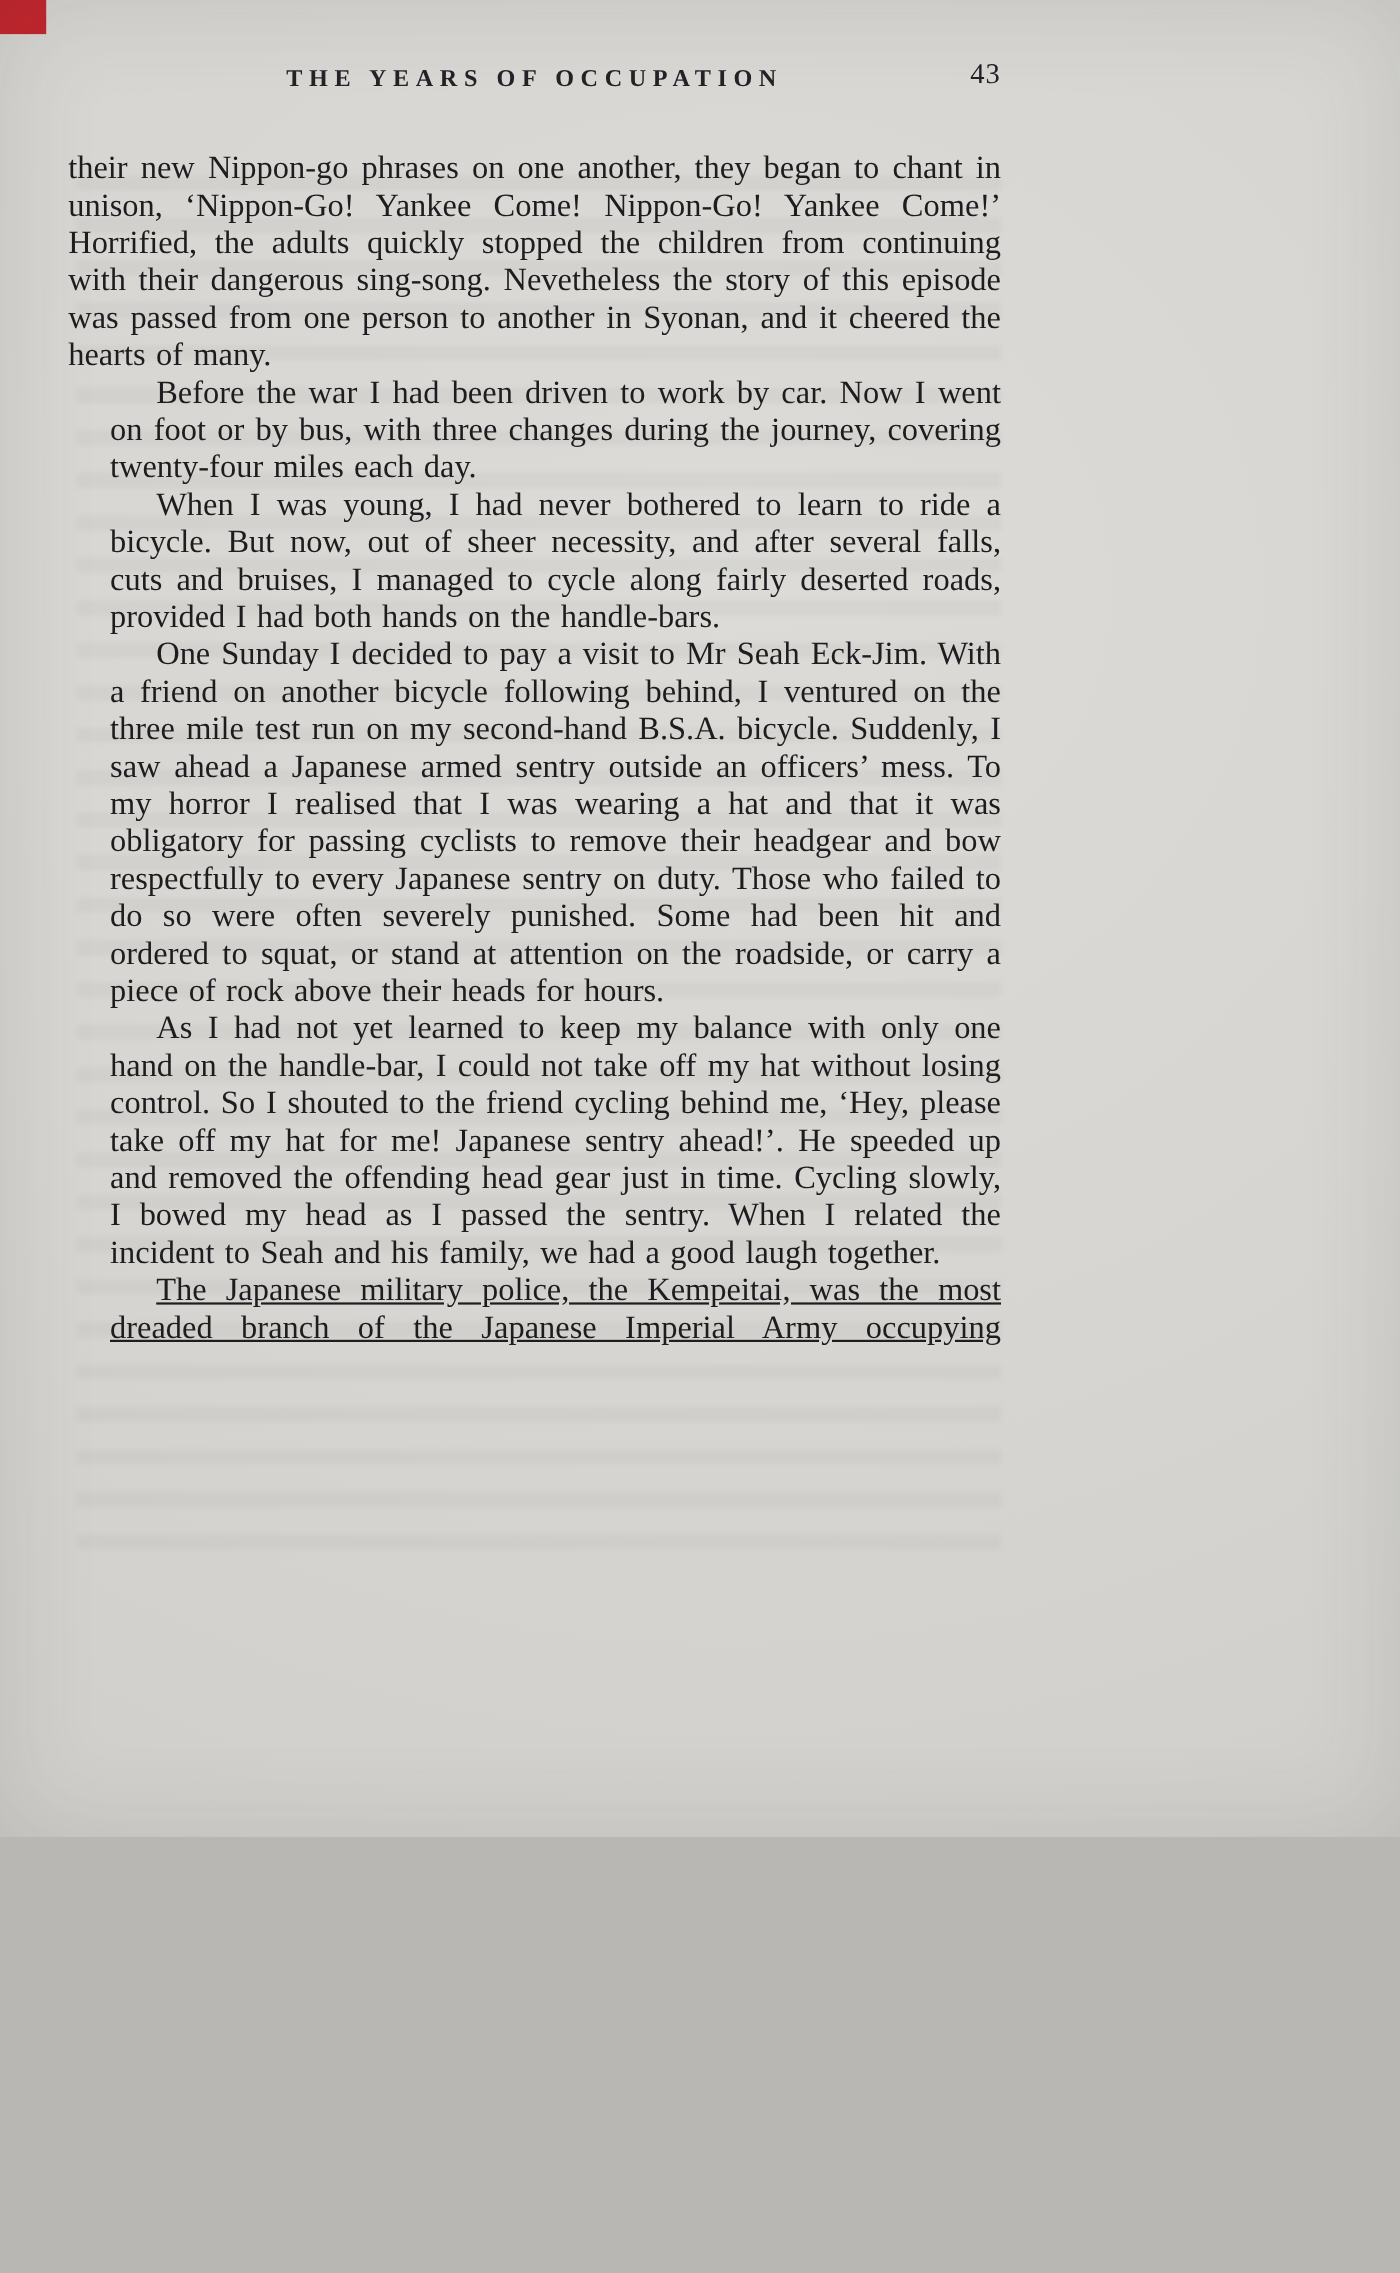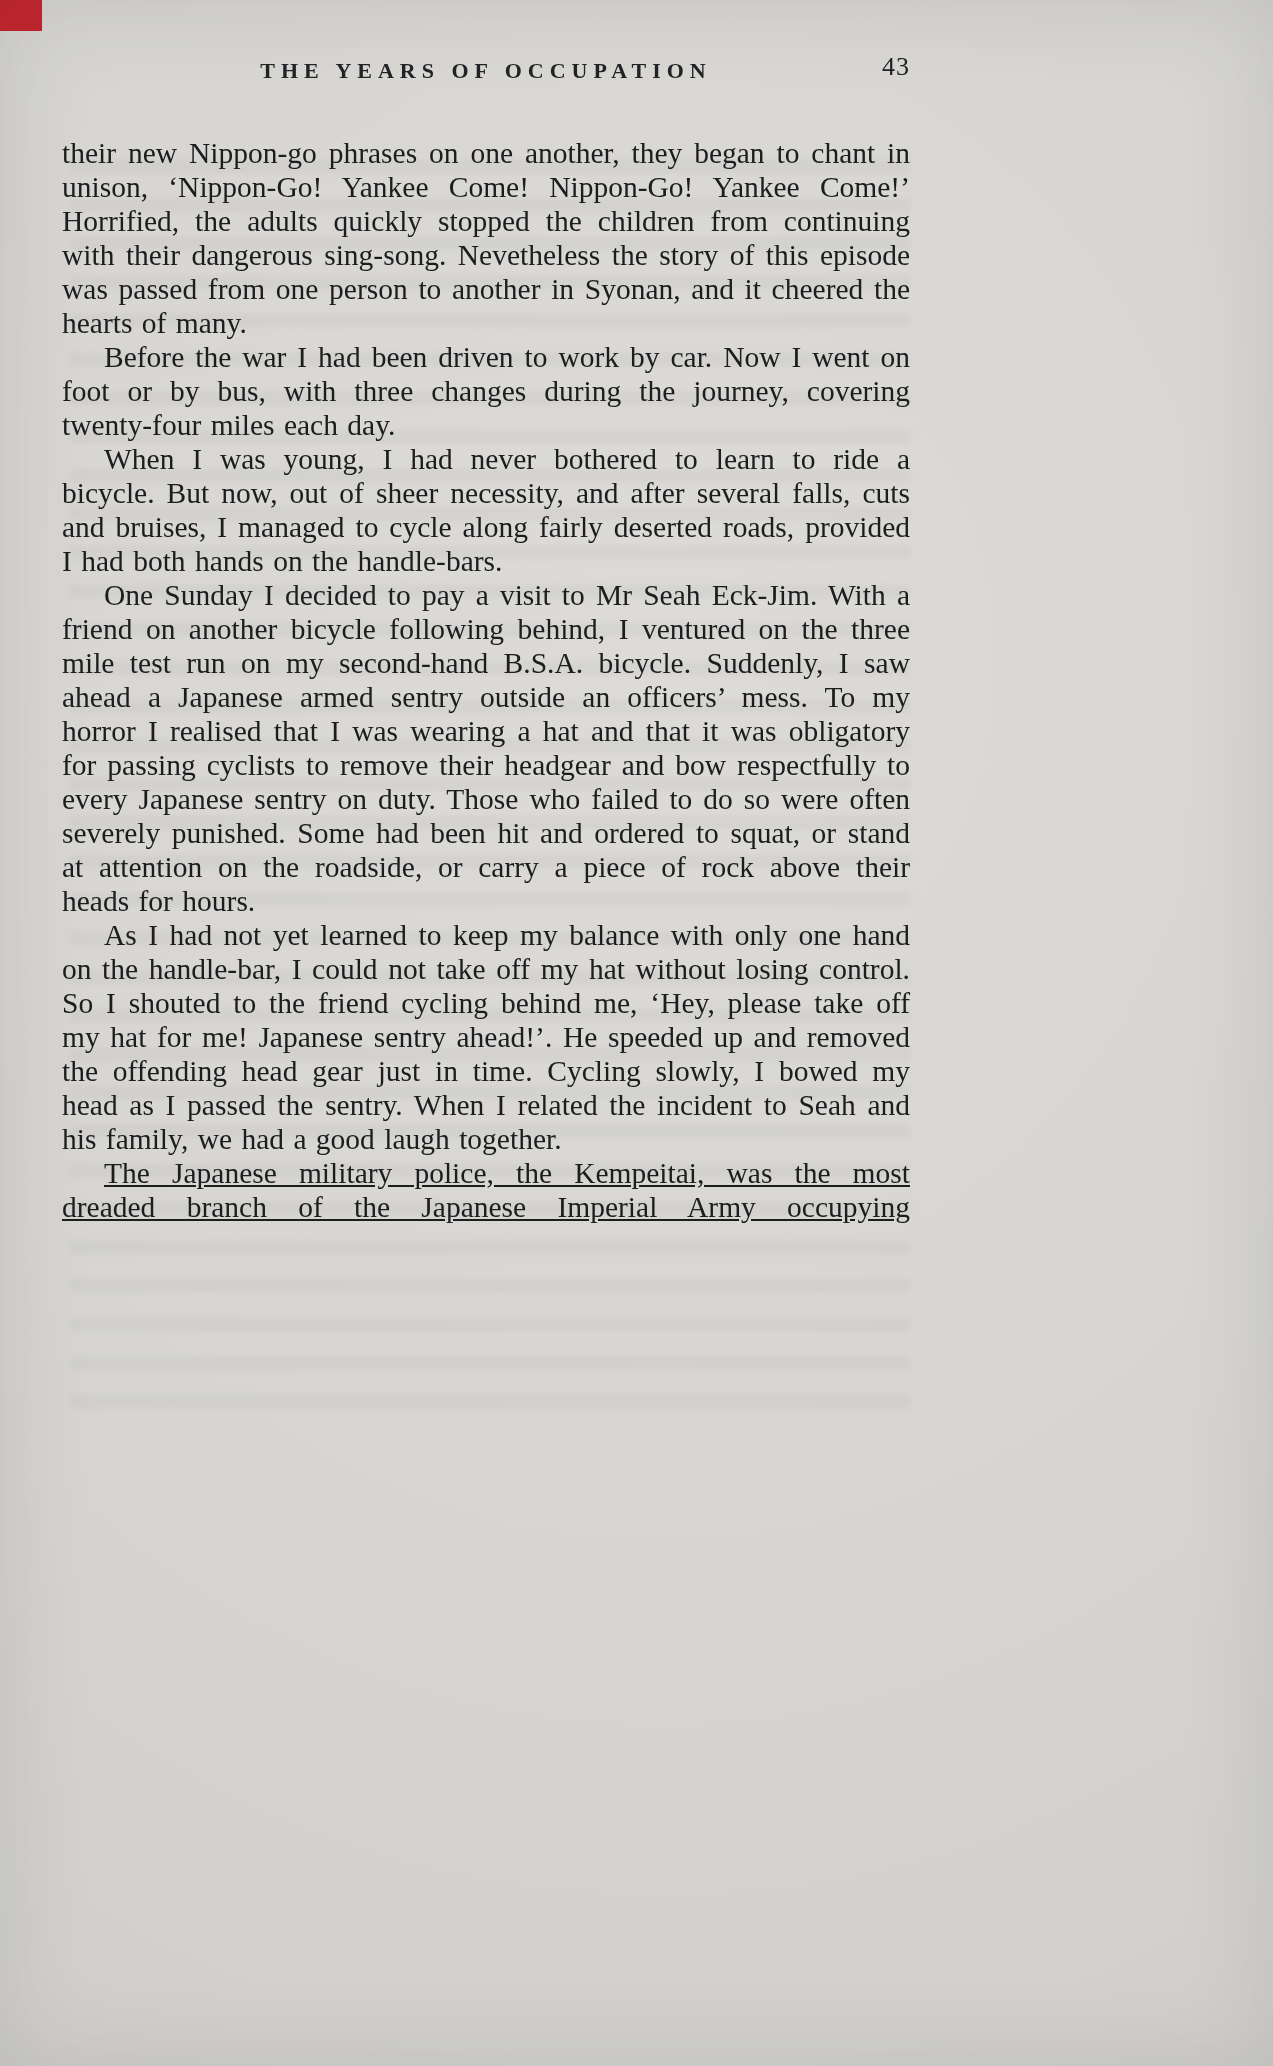--- a/index.html
+++ b/index.html
@@ -4,21 +4,21 @@
 <title>Scanned Book Page</title>
 <style>
   html, body {
     margin: 0;
     padding: 0;
     background: #b8b7b4;
   }
   .page {
     position: relative;
     width: 1273px;
-    height: 2066px;
+    height: 1670px;
     margin: 0 auto;
     overflow: hidden;
     background: radial-gradient(ellipse 130% 90% at 52% 32%, #dcdbd7 0%, #d6d5d1 50%, #cdccc8 100%);
     font-family: "Liberation Serif", "DejaVu Serif", serif;
     color: #1d1d20;
   }
   .page::after {
     content: "";
     position: absolute;
     inset: 0;
@@ -82,20 +82,21 @@
   .body p {
     margin: 0;
     font-size: 29.5px;
     line-height: 34px;
     text-align: justify;
     word-spacing: 2px;
     color: #1d1d20;
   }
   .body p.indent {
     text-indent: 42px;
+    margin-left: 38px;
   }
   .body p.justify-last {
     text-align-last: justify;
     text-decoration: underline;
   }
 </style>
 </head>
 <body>
 
 <div class="page">

